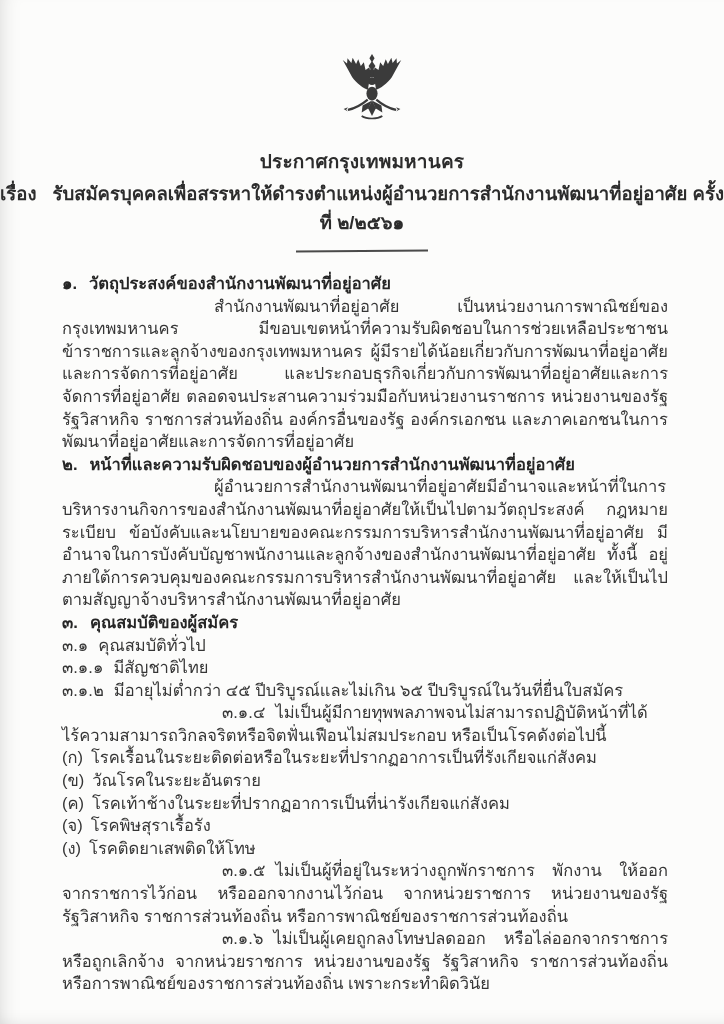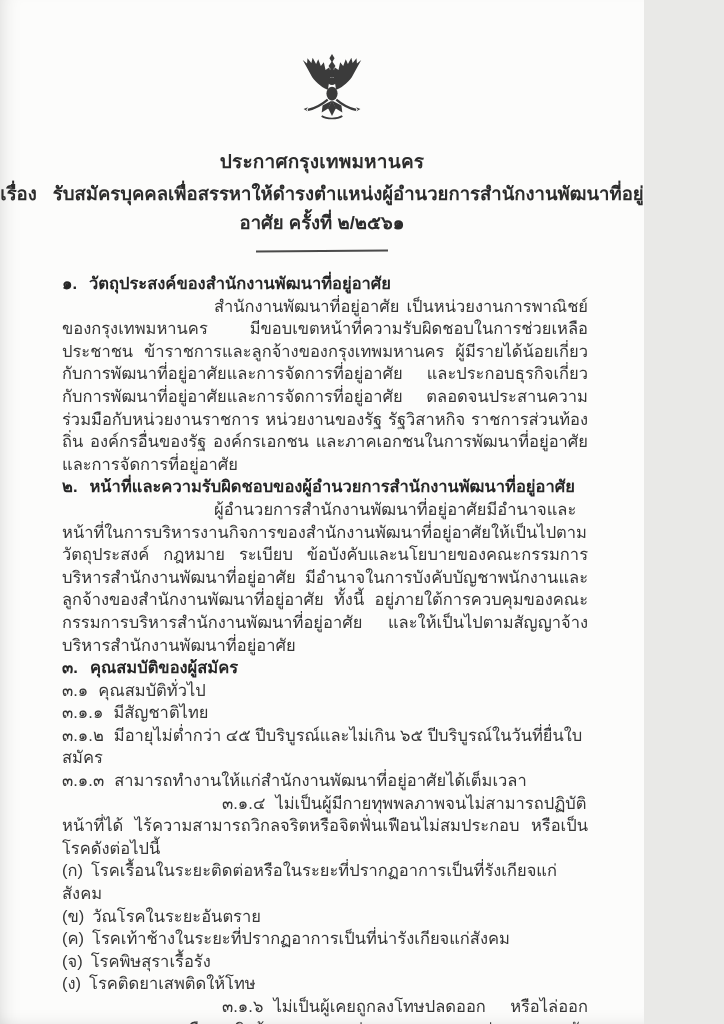--- a/index.html
+++ b/index.html
@@ -4,21 +4,21 @@
 <style>
   html,body{margin:0;padding:0;}
   body{
     width:724px;height:1024px;
     background:#e9e9e7;
     font-family:"Liberation Sans","DejaVu Sans",sans-serif;
     overflow:hidden;
   }
   .page{
     position:relative;
-    width:644px;height:1024px;
+    width:724px;height:1024px;
     background:#fcfcfb;
     box-shadow:inset 18px 0 22px -20px rgba(0,0,0,.18), inset 0 -14px 18px -16px rgba(0,0,0,.10);
     color:#333;
     overflow:hidden;
     box-sizing:border-box;
   }
   .emblem-wrap{
     padding-top:54px;
     display:flex;justify-content:center;
   }
@@ -135,23 +135,20 @@
     <p class="subsec">
       <span class="sub-num">๓.๑</span><span>คุณสมบัติทั่วไป</span>
     </p>
 
     <p class="qual-line">
       <span class="item-num">๓.๑.๑</span><span>มีสัญชาติไทย</span>
     </p>
     <p class="qual-line">
       <span class="item-num">๓.๑.๒</span><span>มีอายุไม่ต่ำกว่า ๔๕ ปีบริบูรณ์และไม่เกิน ๖๕ ปีบริบูรณ์ในวันที่ยื่นใบสมัคร</span>
     </p>
-    <p class="qual-line">
-      <span class="item-num">๓.๑.๓</span><span>สามารถทำงานให้แก่สำนักงานพัฒนาที่อยู่อาศัยได้เต็มเวลา</span>
-    </p>
 
     <p class="qual-para">
       <span class="item-num">๓.๑.๔</span><span>ไม่เป็นผู้มีกายทุพพลภาพจนไม่สามารถปฏิบัติหน้าที่ได้ ไร้ความสามารถวิกลจริตหรือจิตฟั่นเฟือนไม่สมประกอบ หรือเป็นโรคดังต่อไปนี้</span>
     </p>
 
     <p class="disease-line">
       <span class="disease-label">(ก)</span><span>โรคเรื้อนในระยะติดต่อหรือในระยะที่ปรากฏอาการเป็นที่รังเกียจแก่สังคม</span>
     </p>
     <p class="disease-line">
       <span class="disease-label">(ข)</span><span>วัณโรคในระยะอันตราย</span>
@@ -159,19 +156,22 @@
     <p class="disease-line">
       <span class="disease-label">(ค)</span><span>โรคเท้าช้างในระยะที่ปรากฏอาการเป็นที่น่ารังเกียจแก่สังคม</span>
     </p>
     <p class="disease-line">
       <span class="disease-label">(จ)</span><span>โรคพิษสุราเรื้อรัง</span>
     </p>
     <p class="disease-line">
       <span class="disease-label">(ง)</span><span>โรคติดยาเสพติดให้โทษ</span>
     </p>
 
+    <p class="qual-para">
+      <span class="item-num">๓.๑.๕</span><span>ไม่เป็นผู้ที่อยู่ในระหว่างถูกพักราชการ พักงาน ให้ออกจากราชการไว้ก่อน หรือออกจากงานไว้ก่อน จากหน่วยราชการ หน่วยงานของรัฐ รัฐวิสาหกิจ ราชการส่วนท้องถิ่น หรือการพาณิชย์ของราชการส่วนท้องถิ่น</span>
+    </p>
 
     <p class="qual-para">
       <span class="item-num">๓.๑.๖</span><span>ไม่เป็นผู้เคยถูกลงโทษปลดออก หรือไล่ออกจากราชการ หรือถูกเลิกจ้าง จากหน่วยราชการ หน่วยงานของรัฐ รัฐวิสาหกิจ ราชการส่วนท้องถิ่นหรือการพาณิชย์ของราชการส่วนท้องถิ่น เพราะกระทำผิดวินัย</span>
     </p>
 
   </div>
 </div>
 
 </body></html>

